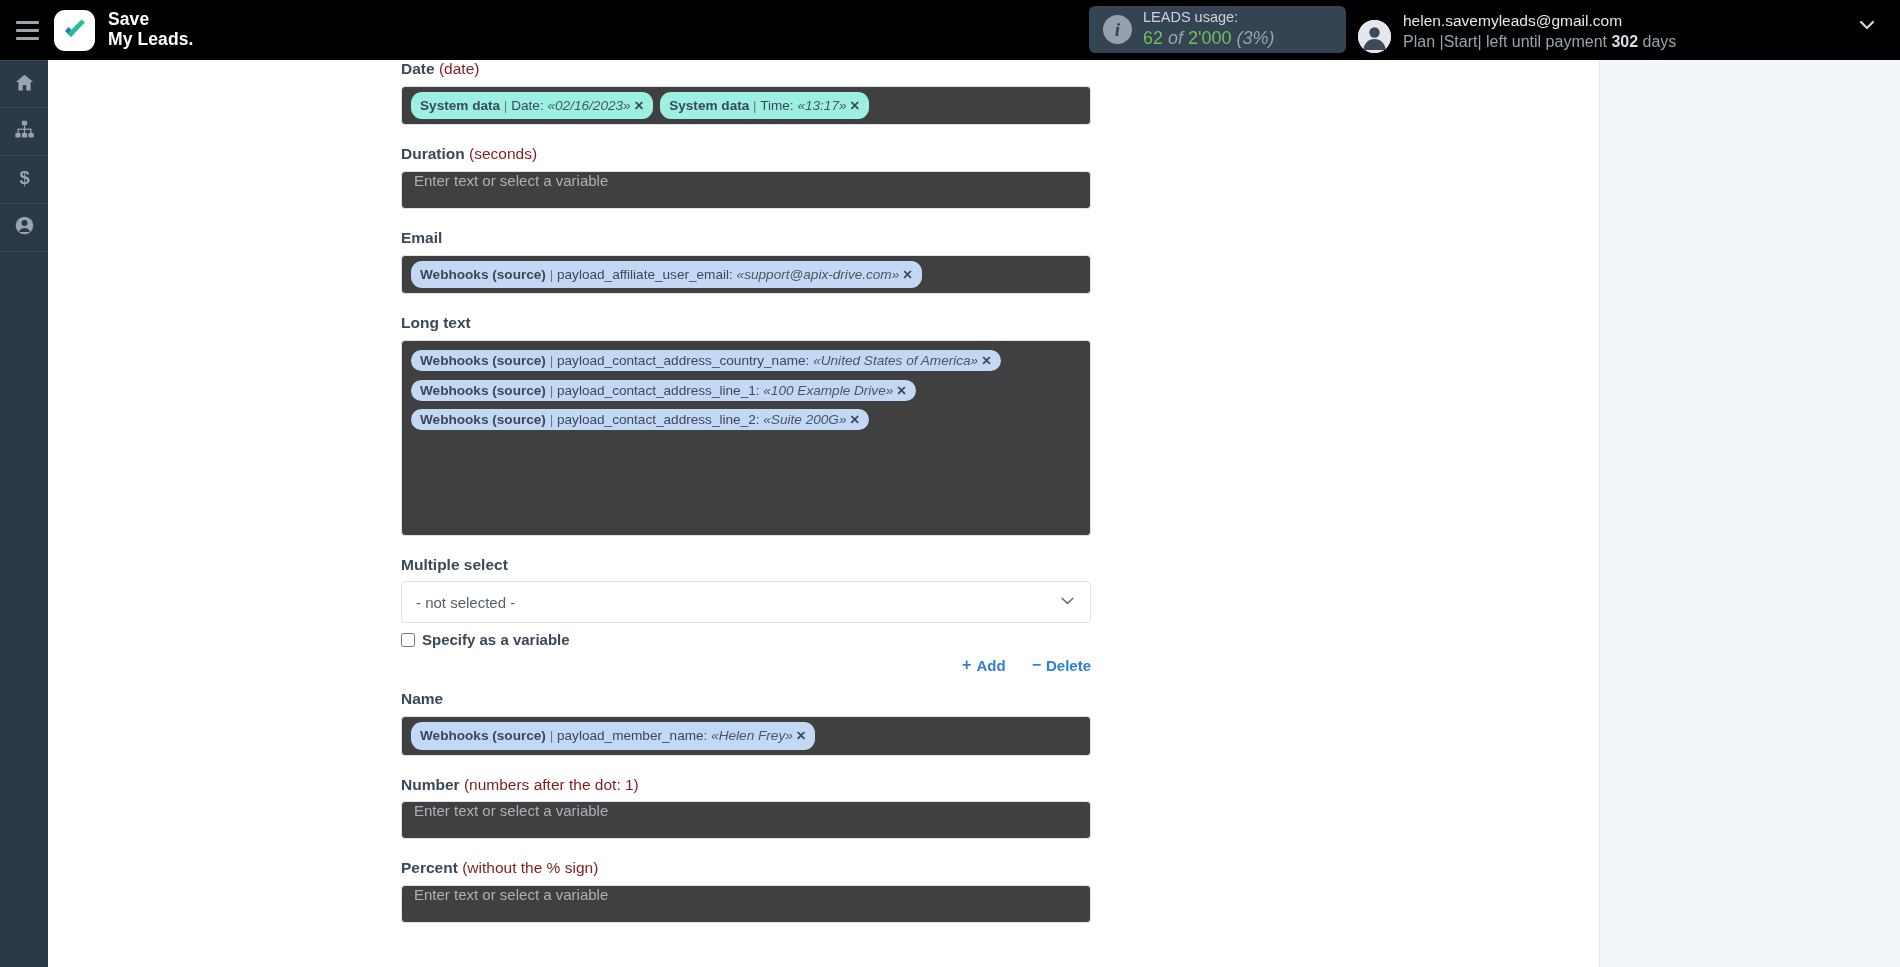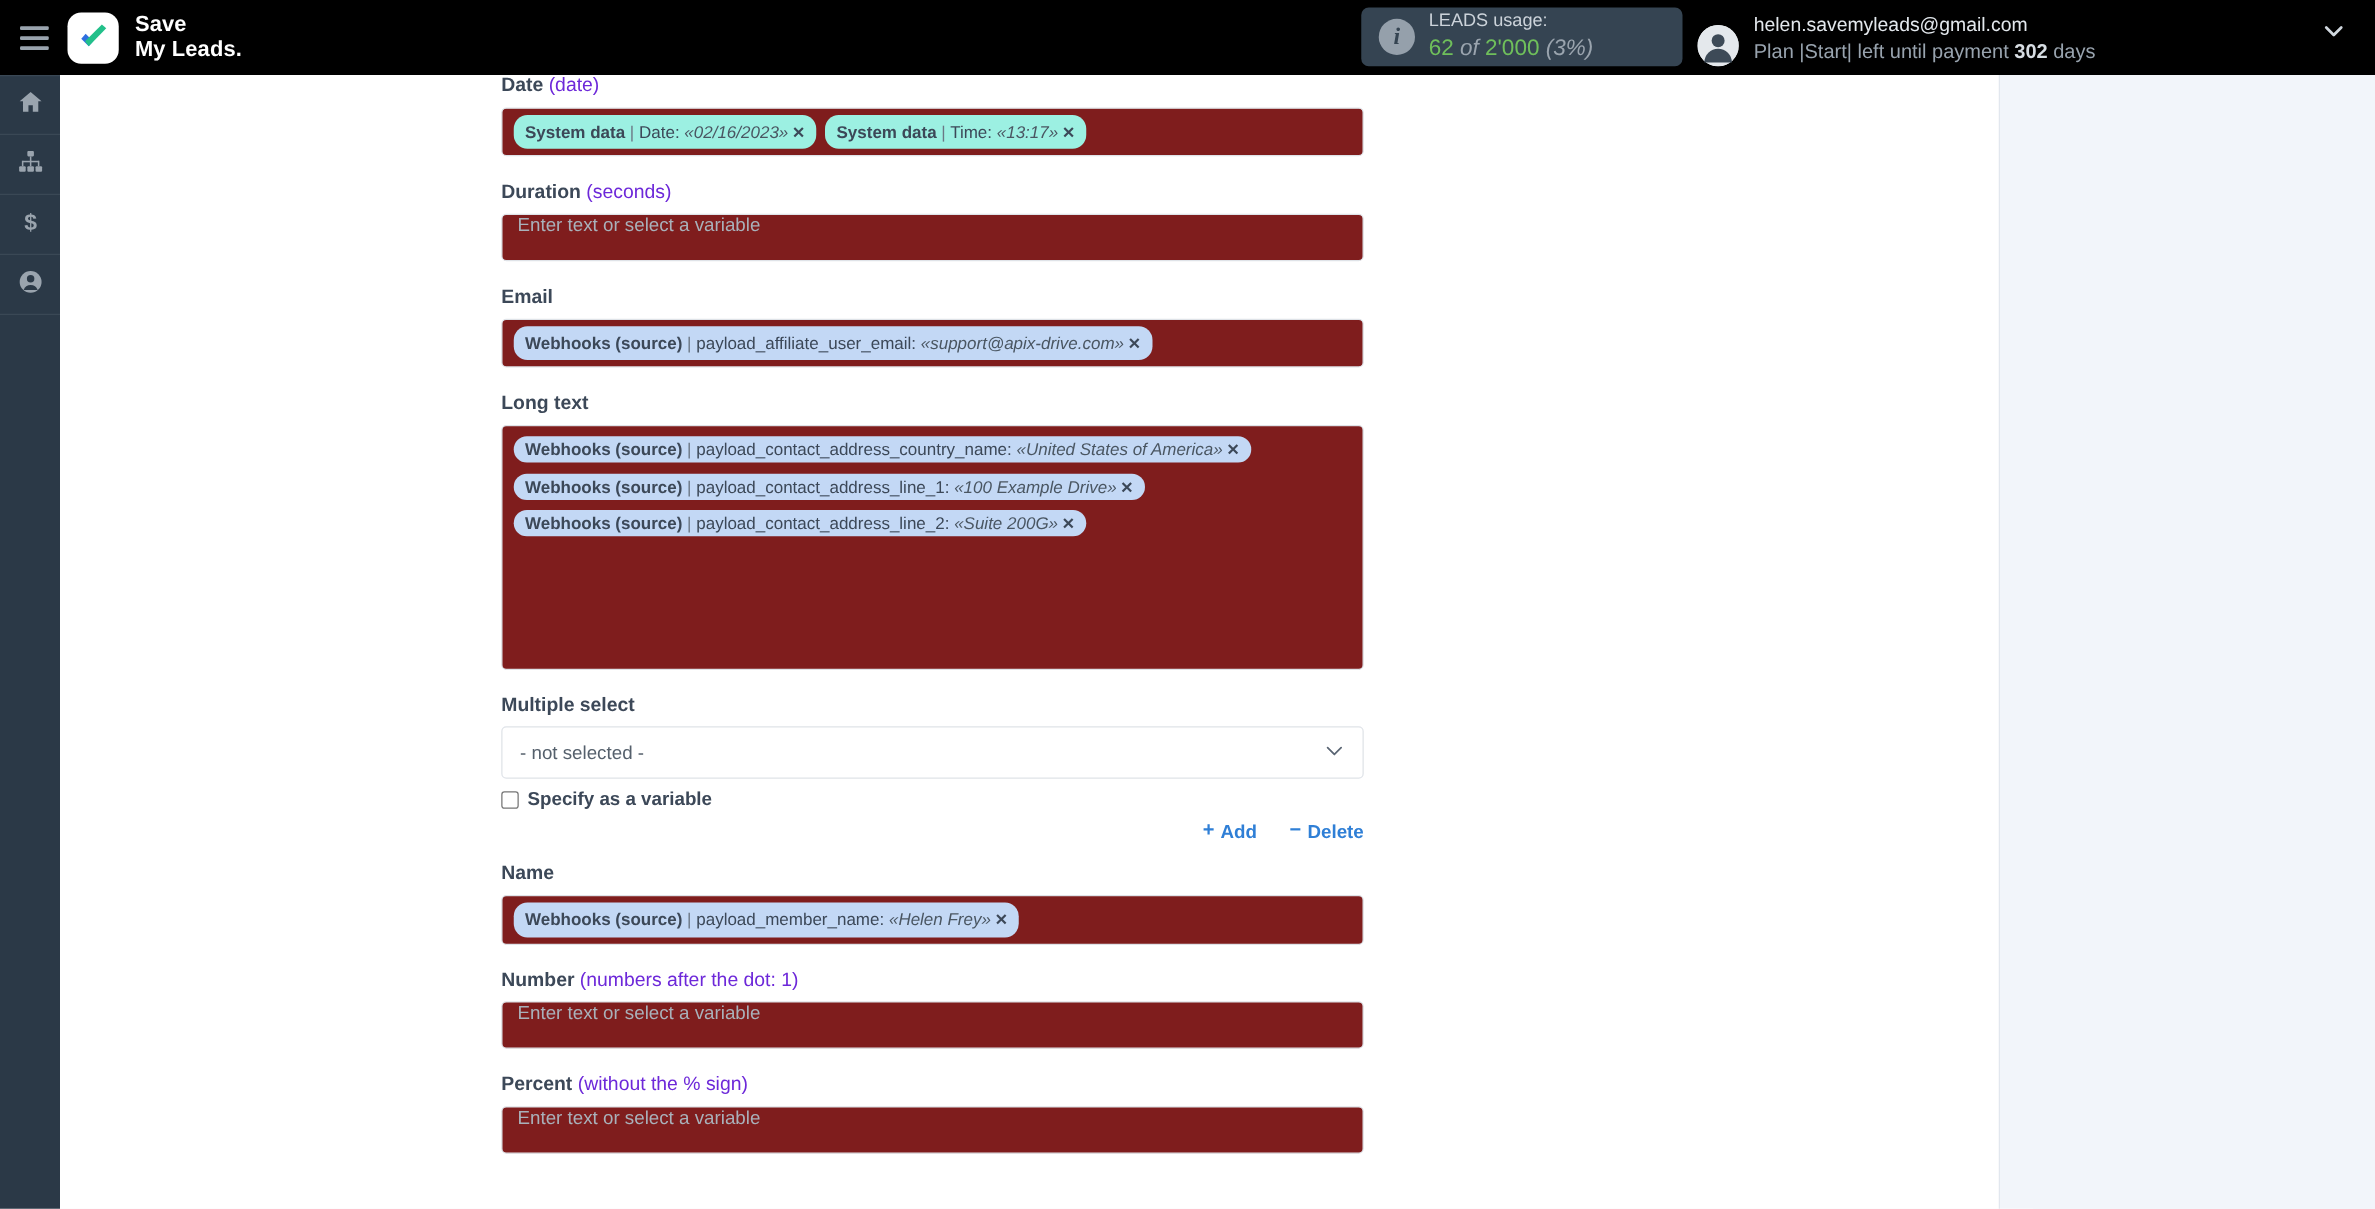--- a/index.html
+++ b/index.html
@@ -111,26 +111,26 @@
   
   .form {
     position: absolute; left: 353px; top: 0;
     width: 690px;
   }
   .field { margin-bottom: 0; }
   .f-label {
     font-size: 15.5px; color: #3c4858; font-weight: bold;
     margin-bottom: 7px; line-height: 1.2;
   }
-  .f-label .hint { color: #6d28d9; font-weight: normal; }
+  .f-label .hint { color: #7f1d1d; font-weight: normal; }
 
   .f-box {
     width: 690px; min-height: 38px;
     border: 1px solid #dfe3e8; border-radius: 4px;
-    background: #7f1d1d;
+    background: #404040;
     padding: 5px 9px;
     display: flex; flex-wrap: wrap; align-content: flex-start;
     gap: 5px 7px;
   }
   .f-box.empty { align-items: center; padding: 0 12px; }
   .ph { color: #a9b1ba; font-size: 15px; }
 
   .chip {
     display: inline; font-size: 13.6px; color: #3c4858;
     border-radius: 11px; padding: 3px 9px;

